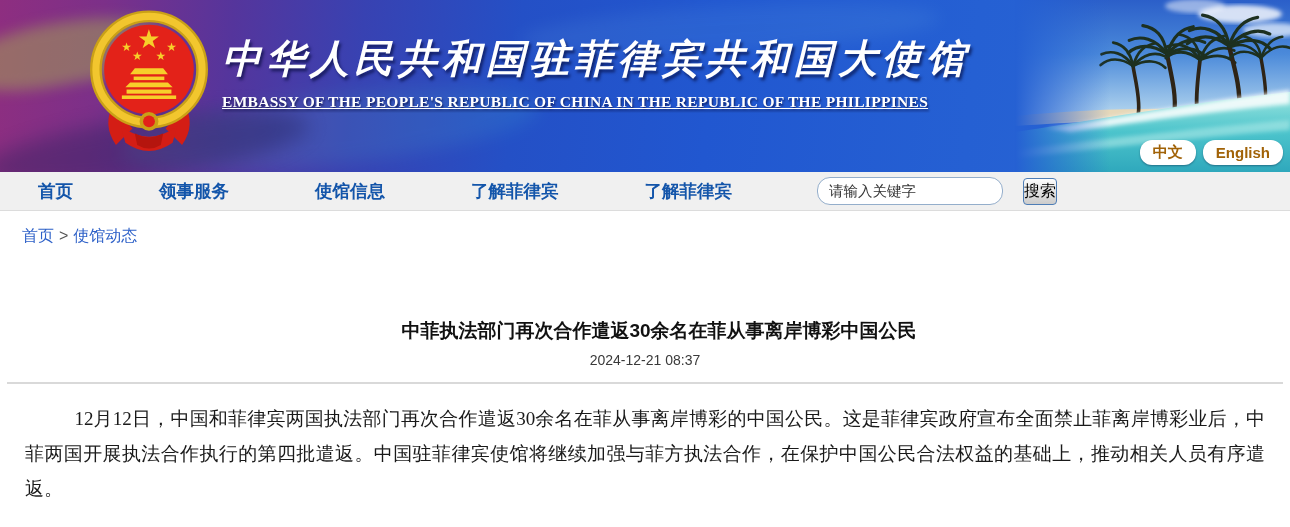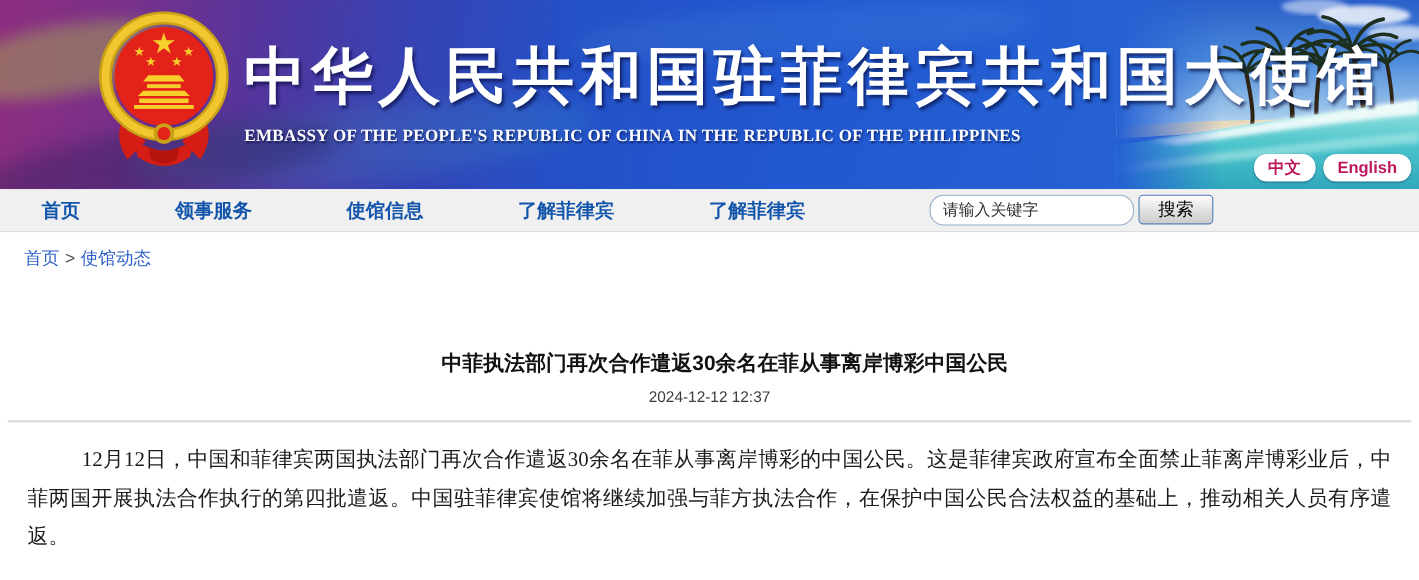--- a/index.html
+++ b/index.html
@@ -18,51 +18,51 @@
              opacity:.12; border-radius:50%; transform:rotate(-6deg); filter:blur(9px); }
   .swoosh3 { left:520px; top:6px; width:420px; height:46px; background:#7fc8ea;
              opacity:.10; border-radius:50%; transform:rotate(-3deg); filter:blur(8px); }
   .swoosh4 { left:-20px; top:118px; width:330px; height:60px; background:#1a1e55;
              opacity:.35; border-radius:50%; transform:rotate(-8deg); filter:blur(10px); }
 
   .emblem { position:absolute; left:90px; top:8px; width:118px; height:156px; }
 
   .header-titles { position:absolute; left:222px; top:32px; white-space:nowrap; }
   .title-cn { font-family:"Liberation Serif", serif; font-weight:bold; color:#fff;
-              font-size:56px; letter-spacing:5px;
-              text-shadow:2px 3px 3px rgba(5,10,60,.65); }
+              font-size:39px; letter-spacing:5px;
+              text-shadow:2px 3px 3px rgba(5,10,60,.65);font-style:italic; }
   .title-en { font-family:"Liberation Serif", serif; font-weight:bold; color:#fff;
               font-size:15.5px; margin-top:7px; letter-spacing:.3px;
-              text-shadow:1px 2px 2px rgba(5,10,60,.7); }
+              text-shadow:1px 2px 2px rgba(5,10,60,.7);text-decoration:underline; }
 
   .beach { position:absolute; right:0; top:0; width:275px; height:172px; }
   .beach svg { display:block; }
   .beach-fade { position:absolute; left:0; top:0; width:95px; height:172px;
                 background:linear-gradient(to right, #2560d3 0%, rgba(37,96,211,.55) 45%,
                 rgba(37,96,211,0) 100%); }
 
   .lang-buttons { position:absolute; right:7px; bottom:7px; display:flex; gap:7px; }
   .lang-btn { background:#fff; border:none; cursor:pointer; border-radius:12px;
-              padding:3px 13px; font-size:15px; font-weight:bold; color:#be185d;
+              padding:3px 13px; font-size:15px; font-weight:bold; color:#a16207;
               font-family:"Liberation Sans", sans-serif;
               box-shadow:0 1px 2px rgba(0,0,40,.35); }
 
   
   .nav { position:relative; width:1290px; height:39px; background:#f0f0f0;
          border-bottom:1px solid #dcdcdc; display:flex; align-items:center; }
   .nav-item { color:#1355aa; font-weight:bold; font-size:17.5px; cursor:pointer;
               margin-right:86px; white-space:nowrap; }
   .nav-item:first-child { margin-left:38px; }
-  .search-group { position:absolute; left:845px; top:5px; display:flex;
-                  align-items:flex-start; gap:4px; }
+  .search-group { position:absolute; left:817px; top:5px; display:flex;
+                  align-items:flex-end; gap:20px; }
   .search-input { width:186px; height:28px; border:1px solid #94aecb; border-radius:13px;
                   padding:0 11px; font-size:14.5px; color:#222; outline:none;
                   font-family:"Liberation Sans", sans-serif; background:#fff; }
   .search-input::placeholder { color:#333; opacity:1; }
-  .search-btn { height:27px; padding:0 17px; font-size:16px; color:#000; cursor:pointer;
+  .search-btn { height:27px; padding:0 0; font-size:16px; color:#000; cursor:pointer;
                 border:1.5px solid #4d7db6; border-radius:4px;
                 background:linear-gradient(#fdfdfd,#dedede 60%,#cccccc);
                 font-family:"Liberation Sans", sans-serif; }
 
   
   .breadcrumb { margin:16px 0 0 22px; font-size:16px; line-height:18px; }
   .crumb-link { color:#2e61c8; cursor:pointer; text-decoration:none; }
   .crumb-sep { color:#555; margin:0 5px; }
 
   .article-title { margin-top:75px; text-align:center; font-size:19px;
@@ -216,16 +216,16 @@
     <input class="search-input" type="text" placeholder="请输入关键字" style="">
     <button class="search-btn">搜索</button>
   </div>
 </div>
 
 <div class="breadcrumb">
   <a class="crumb-link">首页</a><span class="crumb-sep">&gt;</span><a class="crumb-link">使馆动态</a>
 </div>
 
 <div class="article-title">中菲执法部门再次合作遣返30余名在菲从事离岸博彩中国公民</div>
-<div class="article-date">2024-12-12 12:37</div>
+<div class="article-date">2024-12-21 08:37</div>
 <hr class="divider">
 
 <p class="article-body">12月12日，中国和菲律宾两国执法部门再次合作遣返30余名在菲从事离岸博彩的中国公民。这是菲律宾政府宣布全面禁止菲离岸博彩业后，中菲两国开展执法合作执行的第四批遣返。中国驻菲律宾使馆将继续加强与菲方执法合作，在保护中国公民合法权益的基础上，推动相关人员有序遣返。</p>
 
 </body></html>

